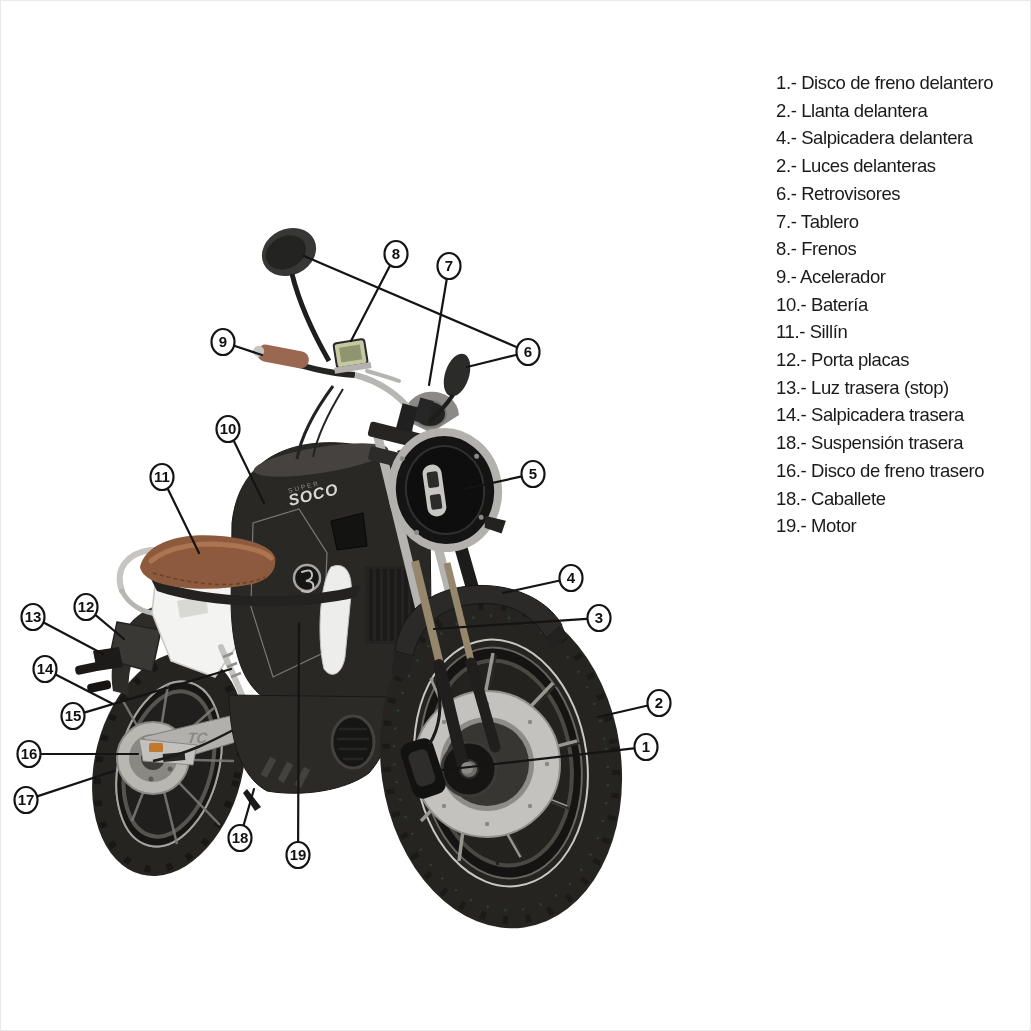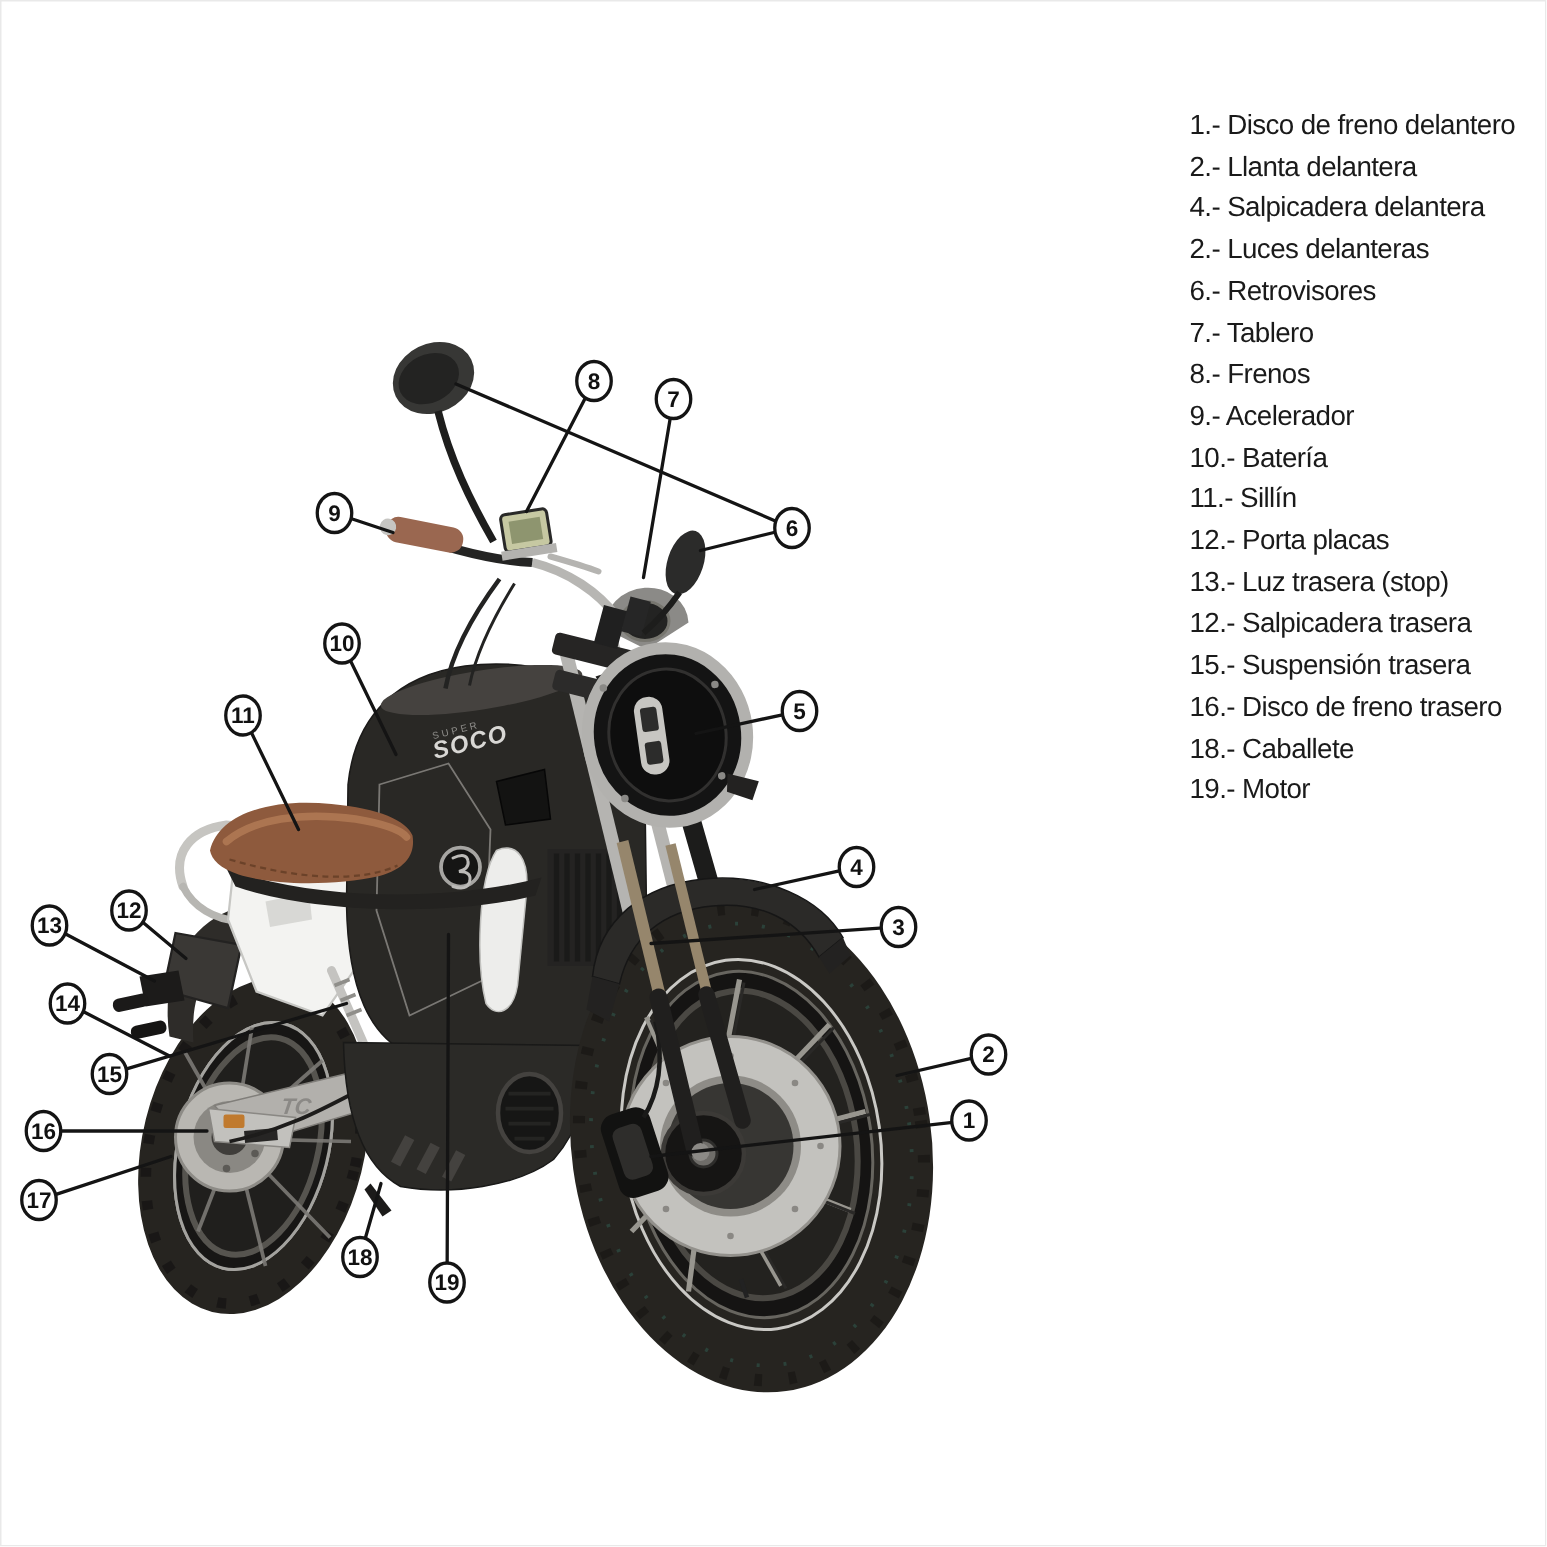--- a/index.html
+++ b/index.html
@@ -16,21 +16,21 @@
     position:absolute;left:0;top:0;width:1031px;height:1031px;
   }
   #callout-layer line{stroke:#141414;stroke-width:2.2;stroke-linecap:round;}
   #callout-layer ellipse{fill:#ffffff;stroke:#141414;stroke-width:2.2;}
   #callout-layer text{
     font-family:"Liberation Sans",sans-serif;
     font-size:15px;font-weight:bold;fill:#111;
     text-anchor:middle;
   }
   #legend{
-    position:absolute;left:792px;top:68px;width:238px;
+    position:absolute;left:775px;top:68px;width:238px;
     color:#1a1a1a;
   }
   #legend ol{list-style:none;margin:0;padding:0;}
   #legend li{
     font-size:18.5px;line-height:27.7px;letter-spacing:-0.4px;
     white-space:nowrap;font-weight:normal;
   }
 </style>
 </head>
 <body>
@@ -368,20 +368,20 @@
       <li>4.- Salpicadera delantera</li>
       <li>2.- Luces delanteras</li>
       <li>6.- Retrovisores</li>
       <li>7.- Tablero</li>
       <li>8.- Frenos</li>
       <li>9.- Acelerador</li>
       <li>10.- Batería</li>
       <li>11.- Sillín</li>
       <li>12.- Porta placas</li>
       <li>13.- Luz trasera (stop)</li>
-      <li>12.- Salpicadera trasera</li>
-      <li>15.- Suspensión trasera</li>
+      <li>14.- Salpicadera trasera</li>
+      <li>18.- Suspensión trasera</li>
       <li>16.- Disco de freno trasero</li>
       <li>18.- Caballete</li>
       <li>19.- Motor</li>
     </ol>
   </div>
 </div>
 
 </body></html>

